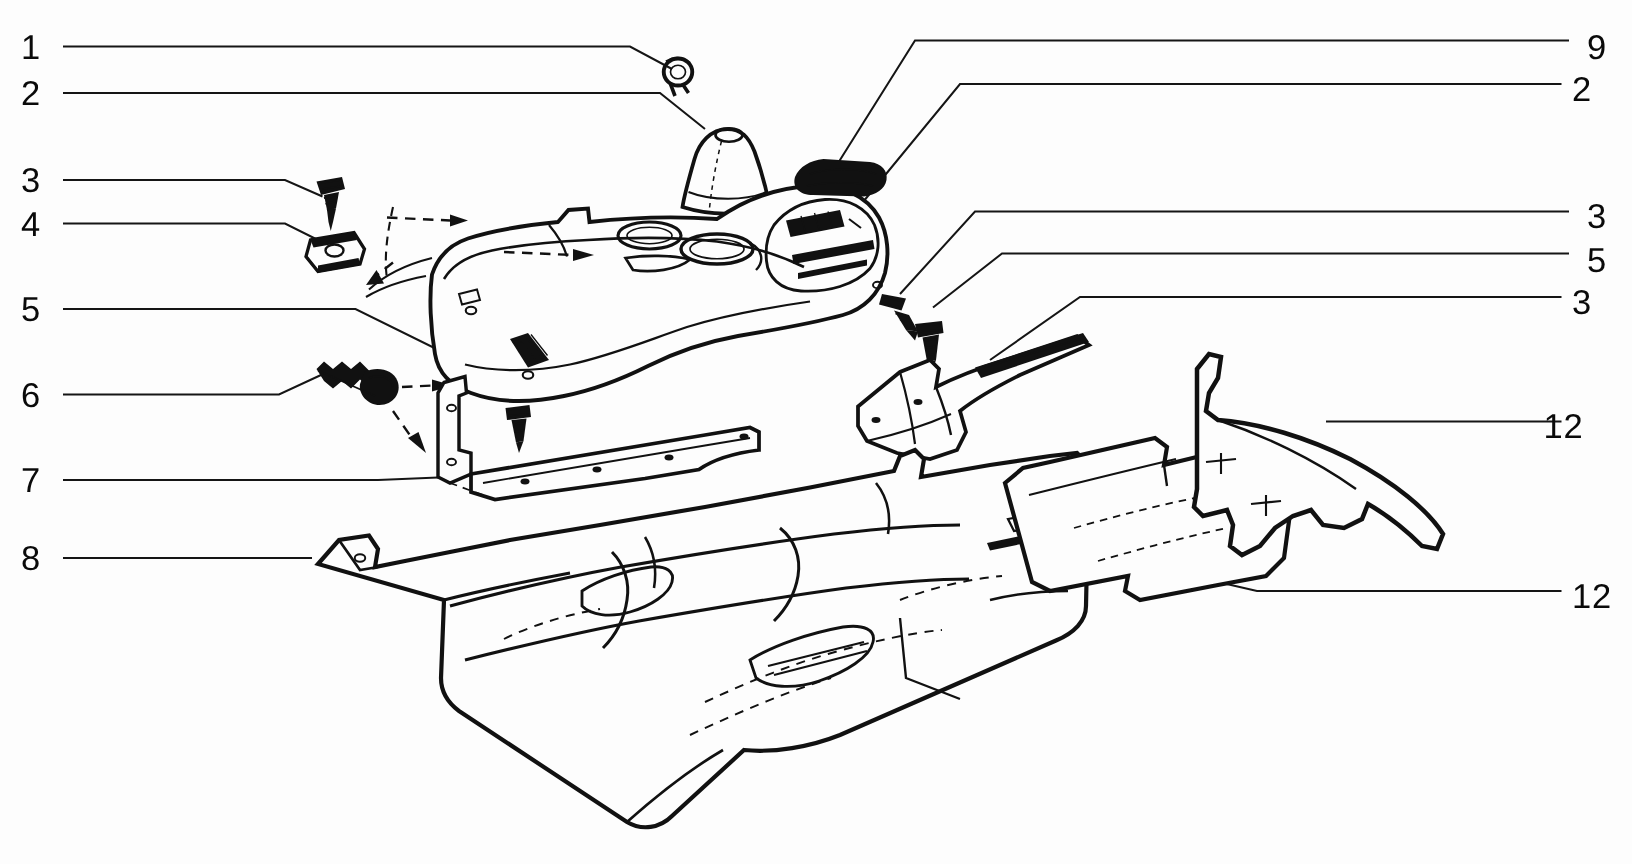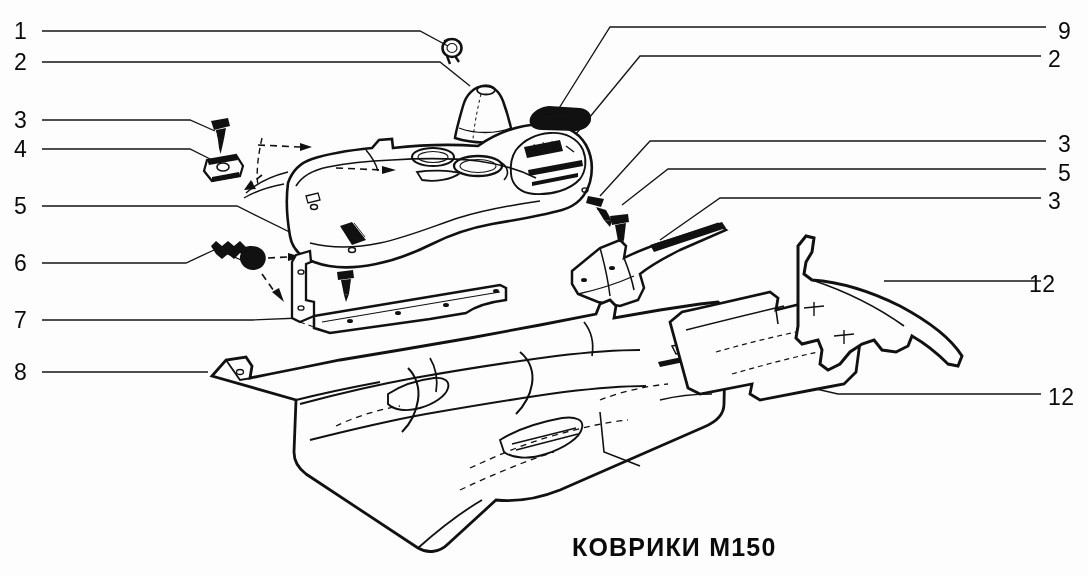--- a/index.html
+++ b/index.html
@@ -415,15 +415,14 @@
   <div class="callout-label left-side" style="left:14px; top:361px;">8</div>
 
   <div class="callout-label right-side" style="left:1058px; top:20px;">9</div>
   <div class="callout-label right-side" style="left:1048px; top:48px;">2</div>
   <div class="callout-label right-side" style="left:1058px; top:133px;">3</div>
   <div class="callout-label right-side" style="left:1058px; top:162px;">5</div>
   <div class="callout-label right-side" style="left:1048px; top:190px;">3</div>
   <div class="callout-label right-side" style="left:1029px; top:273px;">12</div>
   <div class="callout-label right-side" style="left:1048px; top:386px;">12</div>
 
-  <div id="caption">КОВРИКИ  M150</div>
 
 </div>
 
 </body></html>

